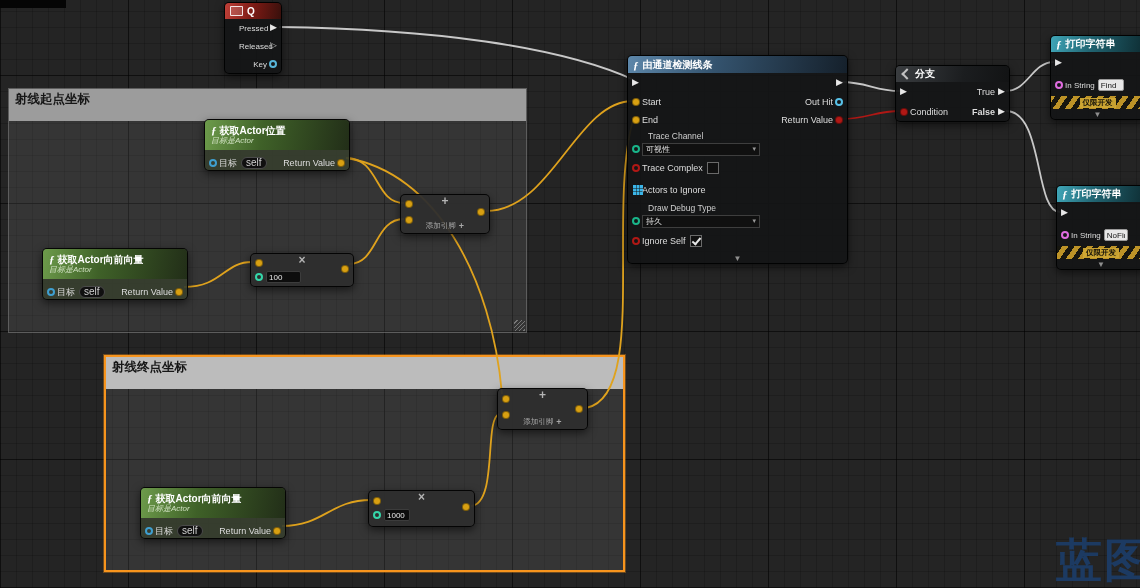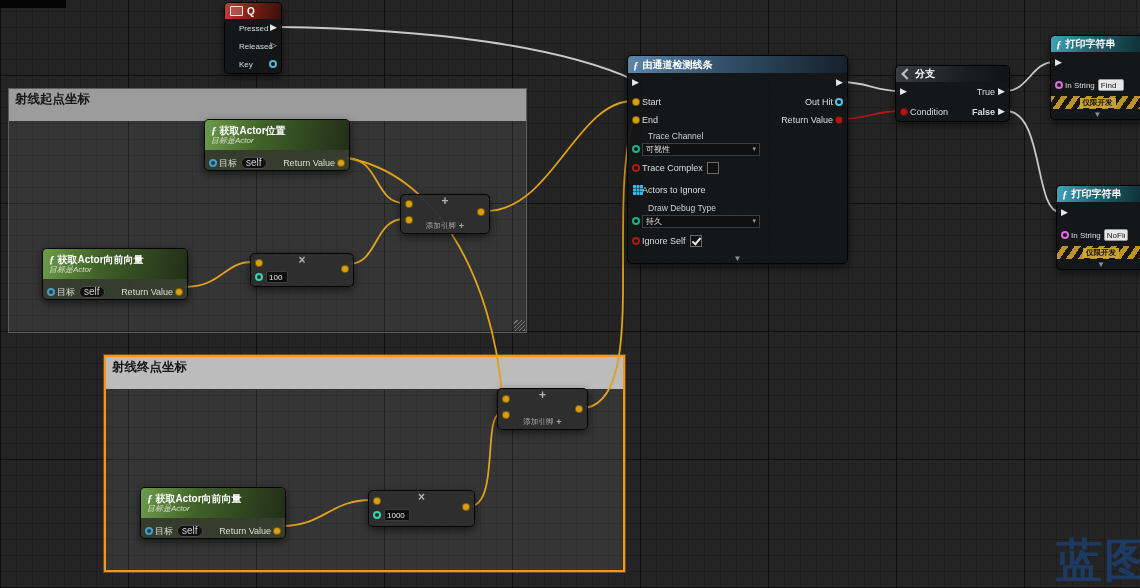--- a/index.html
+++ b/index.html
@@ -129,21 +129,21 @@
       <span>Q</span>
     </div>
     <div class="prow" style="height:18px;justify-content:flex-start;padding-right:14px">
       <span class="lbl" style="font-size:8px">Pressed</span>
       <span class="exec pr">▶</span>
     </div>
     <div class="prow" style="height:18px;justify-content:flex-start;padding-right:14px">
       <span class="lbl" style="font-size:8px">Released</span>
       <span class="exec hollow pr">▷</span>
     </div>
-    <div class="prow" style="height:18px;justify-content:flex-start;padding-right:14px">
+    <div class="prow" style="height:18px;justify-content:flex-end;padding-right:14px">
       <span class="lbl" style="font-size:8px">Key</span>
       <span class="pin h pr" style="--c:#58b5d9"></span>
     </div>
   </div>
 
   <div class="node fn-green" style="left:204px;top:119px;width:146px;height:52px">
     <div class="hdr2 g-green">
       <div class="hline">
           <span class="fx">ƒ</span>
           <span>获取Actor位置</span>
@@ -173,21 +173,21 @@
       <span class="pill">self</span>
       <span class="lbl" style="margin-left:auto">Return Value</span>
       <span class="pin f pr" style="--c:#d8a012"></span>
     </div>
   </div>
 
   <div class="node math" style="left:250px;top:253px;width:104px;height:34px">
     <span class="op">×</span>
     <span class="pin f" style="--c:#d8a012;left:4px;top:5px"></span>
     <span class="pin h" style="--c:#35d6a9;left:4px;top:19px"></span>
-    <input class="val" style="position: absolute; left: 15px; top: 17px; width: 22px;" value="100">
+    <input class="val" style="position: absolute; left: 15px; top: 17px; width: 35px;" value="100">
     <span class="pin f" style="--c:#d8a012;right:4px;top:11px"></span>
   </div>
 
   <div class="node math" style="left:400px;top:194px;width:90px;height:40px">
     <span class="op">+</span>
     <span class="pin f" style="--c:#d8a012;left:4px;top:5px"></span>
     <span class="pin f" style="--c:#d8a012;left:4px;top:21px"></span>
     <span class="pin f" style="--c:#d8a012;right:4px;top:13px"></span>
     <div class="addpin">
       <span>添加引脚</span>

